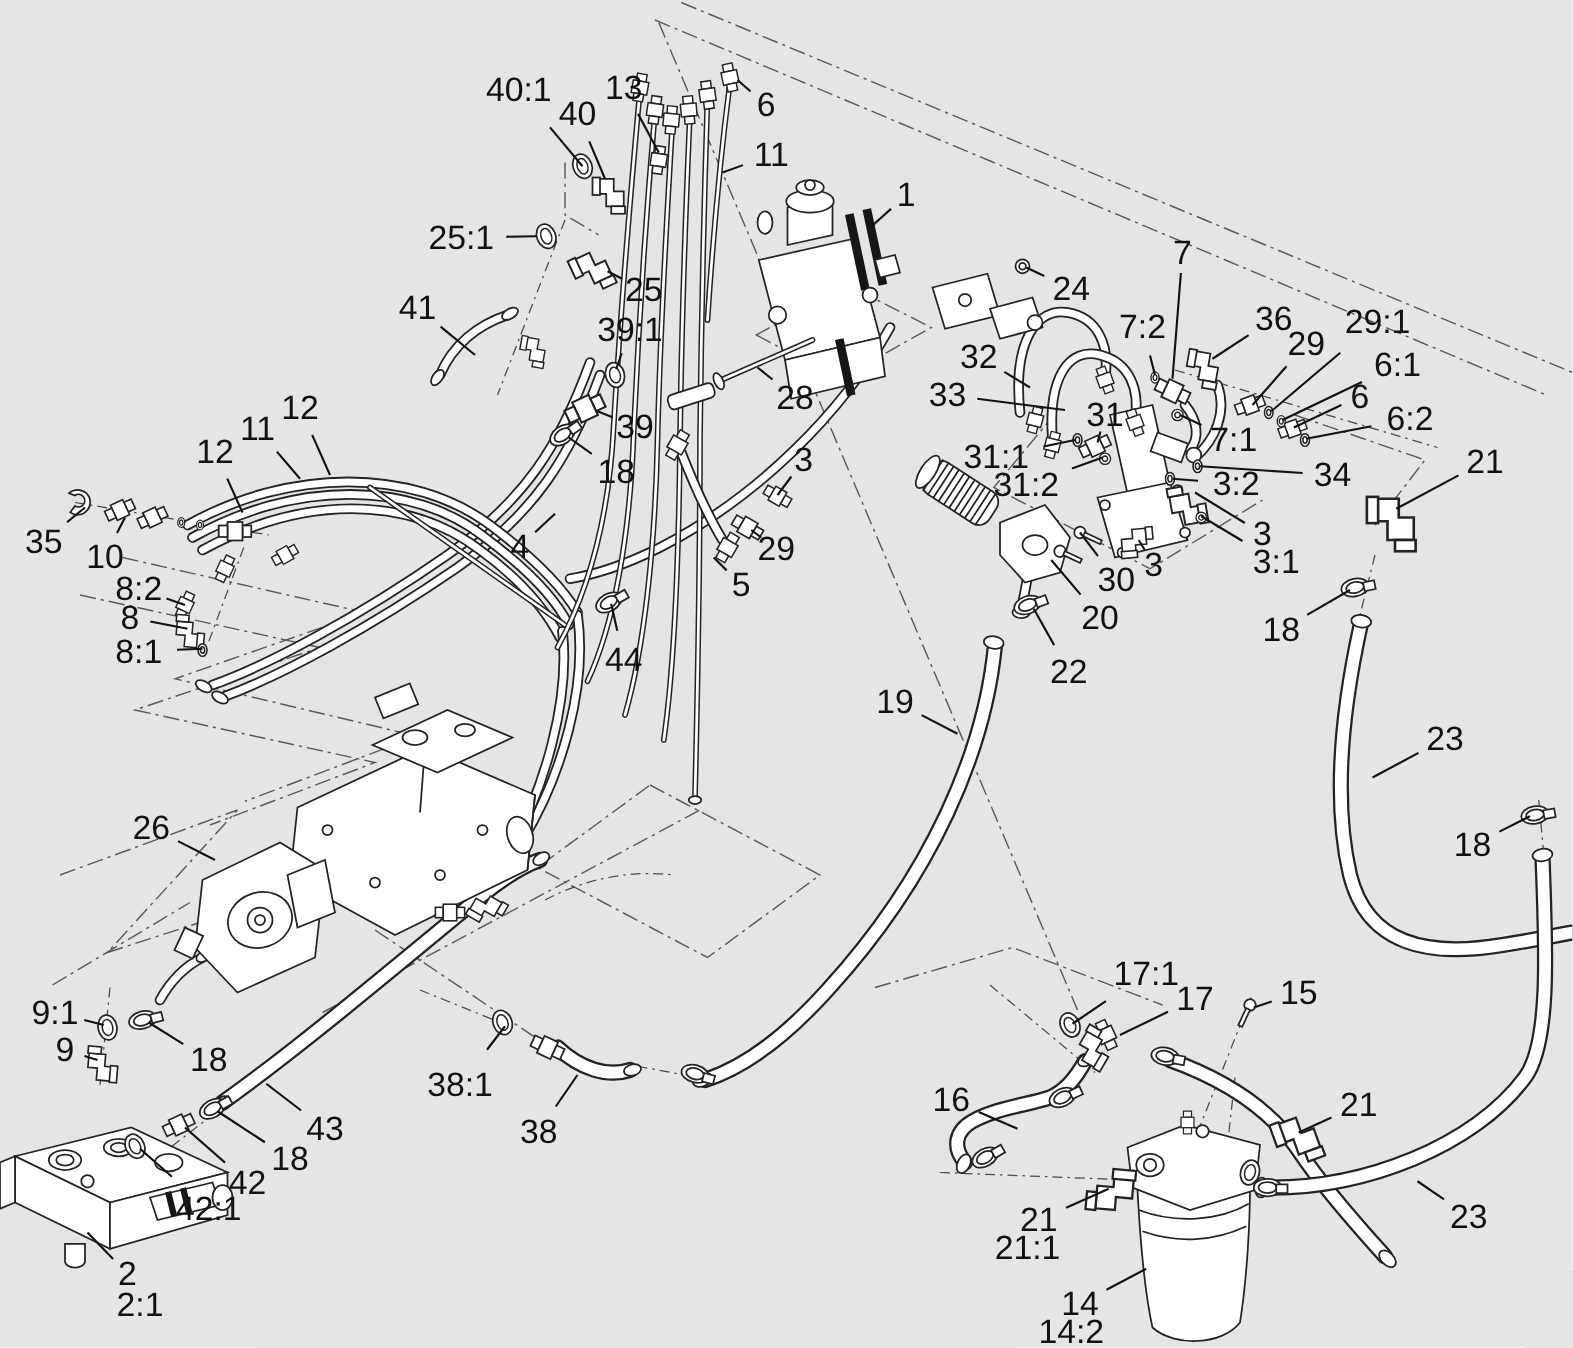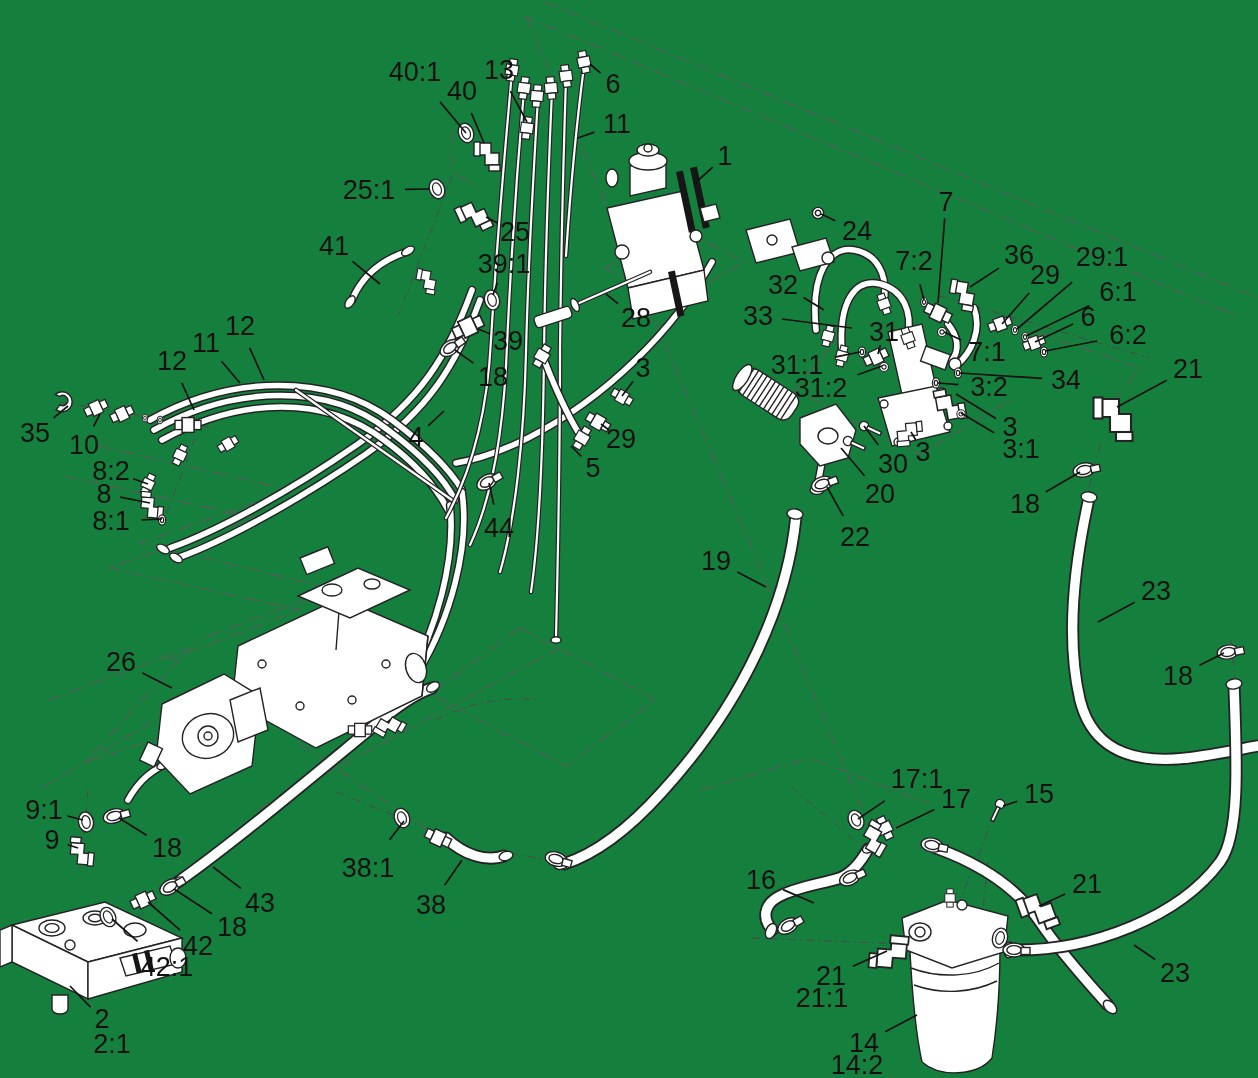--- a/index.html
+++ b/index.html
@@ -1,16 +1,16 @@
 <!DOCTYPE html>
 <html><head>
 <meta charset="utf-8">
 <style>
   html,body{margin:0;padding:0;background:#fff;}
-  #stage{position:relative;width:1258px;height:1078px;background:#15803d;overflow:hidden;}
+  #stage{position:relative;width:1258px;height:1078px;background:#e5e5e5;overflow:hidden;}
   svg{display:block;}
   .ln{fill:none;stroke:#232323;stroke-width:1.4;}
   .fw{fill:#ffffff;stroke:#232323;stroke-width:1.4;}
   .fb{fill:#161616;stroke:none;}
   .ho{fill:none;stroke:#232323;stroke-linecap:round;stroke-linejoin:round;}
   .hi{fill:none;stroke:#ffffff;stroke-linecap:round;stroke-linejoin:round;}
   .ho.lg{stroke-width:13}.hi.lg{stroke-width:9.4}
   .ho.md{stroke-width:8.5}.hi.md{stroke-width:5.6}
   .ho.sm{stroke-width:4.6}.hi.sm{stroke-width:2.2}
   .ph{fill:none;stroke:#5a5a5a;stroke-width:1.15;stroke-dasharray:13 4 2.5 4;}

